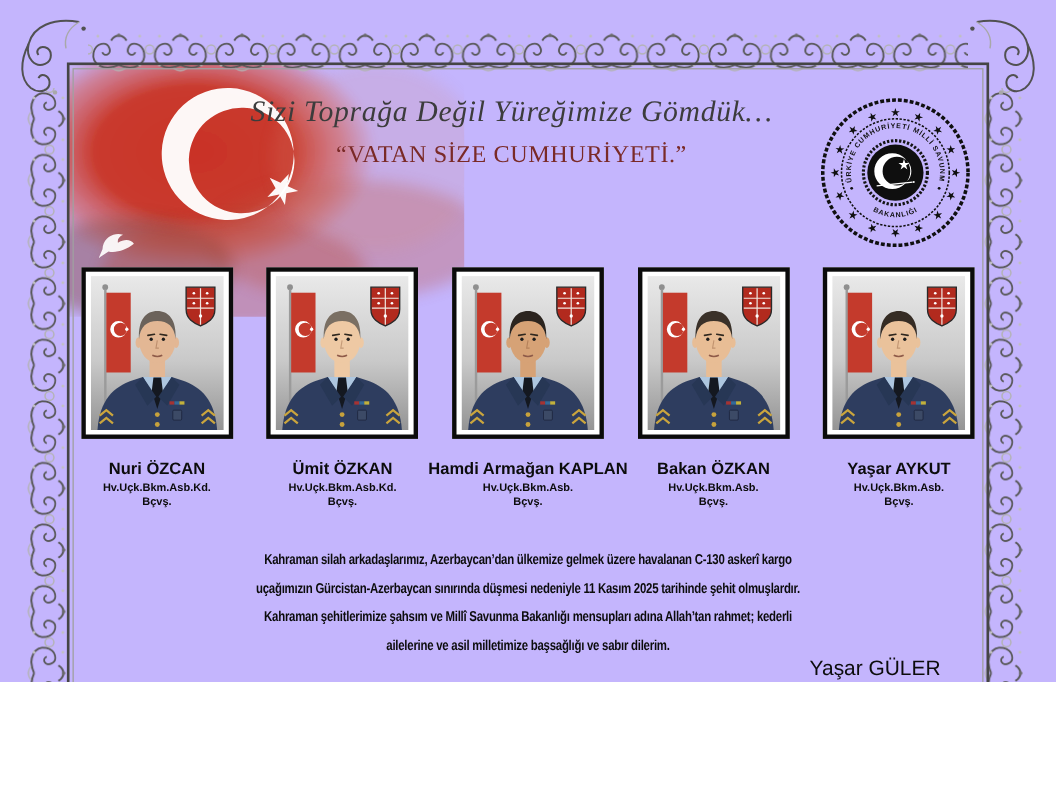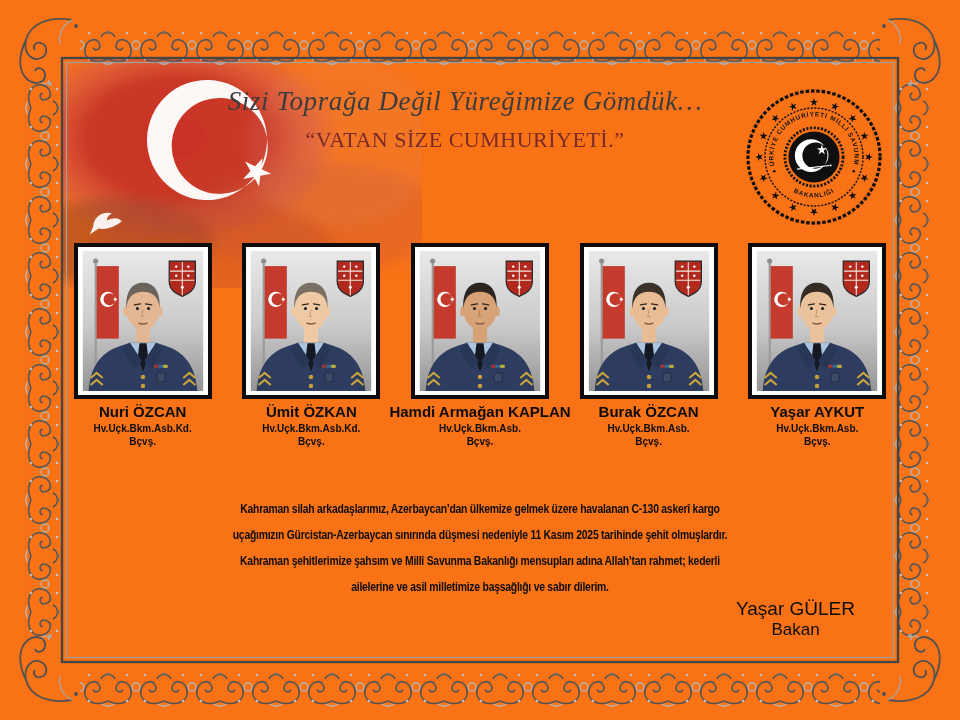--- a/index.html
+++ b/index.html
@@ -1,31 +1,31 @@
 <!DOCTYPE html>
 <html><head>
 <meta charset="utf-8">
 <style>
   html,body{margin:0;padding:0;background:#ffffff;}
-  .page{position:relative;width:960px;height:720px;background:#f97316;overflow:hidden;
+  .page{position:relative;width:960px;height:620px;background:#c4b5fd;overflow:hidden;
         font-family:"Liberation Sans",sans-serif;color:#0c0c0c;}
   .defs{position:absolute;width:0;height:0;}
   .flag-art{position:absolute;left:62px;top:58px;width:360px;height:230px;z-index:1;}
   .title1{position:absolute;left:160px;top:86px;width:610px;text-align:center;z-index:2;
           font-family:"Liberation Serif",serif;font-style:italic;font-size:27px;
           color:#3c3c3c;letter-spacing:.6px;}
   .title2{position:absolute;left:160px;top:127px;width:610px;text-align:center;z-index:2;
           font-family:"Liberation Serif",serif;font-size:22px;color:#7a2a27;letter-spacing:.5px;}
   .seal{position:absolute;left:743px;top:86px;width:142px;height:142px;z-index:2;}
   .row{position:absolute;left:58px;top:243px;width:844px;display:flex;
        justify-content:space-evenly;align-items:flex-start;z-index:3;}
   .card{width:168px;display:flex;flex-direction:column;align-items:center;}
   .frame{border:4px solid #0b0b0b;background:#fff;padding:4px;}
   .photo{display:block;width:122px;height:140px;}
-  .caption{margin-top:3px;text-align:center;font-weight:bold;line-height:1.32;}
+  .caption{margin-top:18px;text-align:center;font-weight:bold;line-height:1.32;}
   .caption div{white-space:nowrap;}
   .caption .nm{font-size:15px;}
   .caption .rk{font-size:10px;}
   .announcement{position:absolute;left:60px;top:496px;width:840px;text-align:center;
                 font-weight:bold;font-size:13px;letter-spacing:-.3px;line-height:26px;z-index:3;}
   .announcement div{white-space:nowrap;transform:scaleX(.8);transform-origin:50% 50%;}
   .signature{position:absolute;left:688px;top:598px;width:215px;text-align:center;
              font-weight:normal;z-index:3;}
   .sig-name{font-size:19px;}
   .sig-title{font-size:17px;}
@@ -212,21 +212,21 @@
       </div>
     </div>
 
     <div class="card">
       <div class="frame">
         <svg class="photo" viewBox="0 0 120 139" style="--skin:#e8bd95;--hair:#3a3129">
             <use href="#portrait-sym"></use>
           </svg>
       </div>
       <div class="caption">
-        <div class="nm">Burak ÖZCAN</div>
+        <div class="nm">Bakan ÖZKAN</div>
         <div class="rk">Hv.Uçk.Bkm.Asb.</div>
         <div class="rk">Bçvş.</div>
       </div>
     </div>
 
     <div class="card">
       <div class="frame">
         <svg class="photo" viewBox="0 0 120 139" style="--skin:#eac29b;--hair:#352c24">
             <use href="#portrait-sym"></use>
           </svg>

